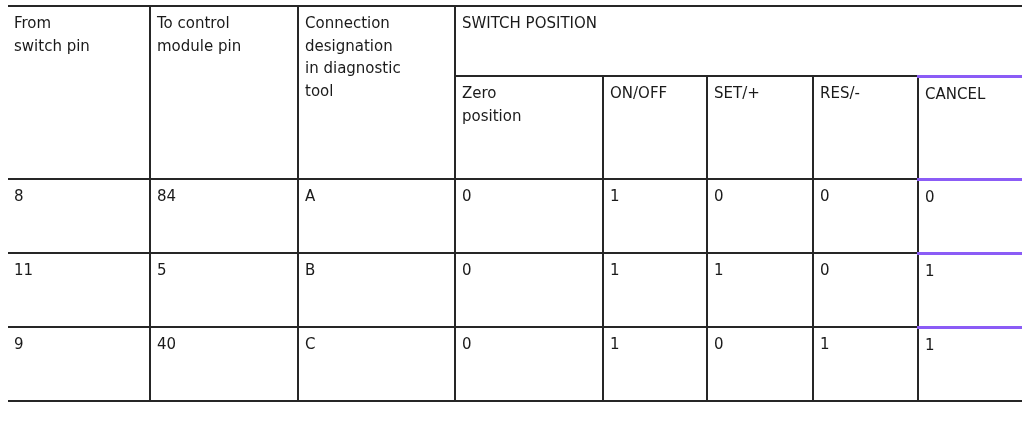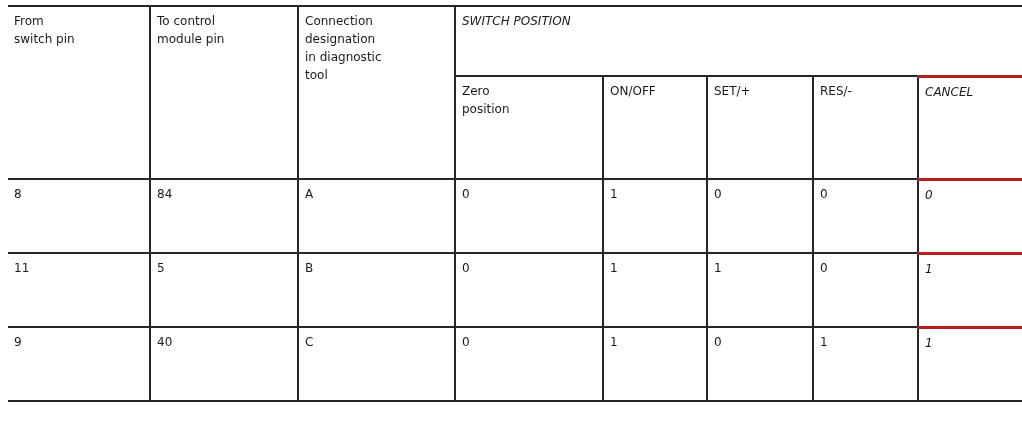--- a/index.html
+++ b/index.html
@@ -20,29 +20,29 @@
   table {
     border-collapse: collapse;
     table-layout: fixed;
     width: 1014px;
   }
   th, td {
     border: 2px solid #262626;
     vertical-align: top;
     text-align: left;
     font-weight: normal;
-    font-size: 12px;
+    font-size: 15px;
     line-height: 1.5;
     padding: 5px 6px;
     white-space: pre-line;
     overflow: hidden;
   }
   .no-left  { border-left: 0; }
-  .no-right { border-right: 0; font-style: italic; }
-  .heavy-top { border-top: 3px solid #b91c1c; }
+  .no-right { border-right: 0; }
+  .heavy-top { border-top: 3px solid #8b5cf6; }
   tr.r-group { height: 70px; }
   tr.r-sub   { height: 103px; }
   tr.r-body  { height: 74px; }
 </style>
 </head>
 <body>
 
 <div class="table-wrap">
   <table>
     <colgroup>

